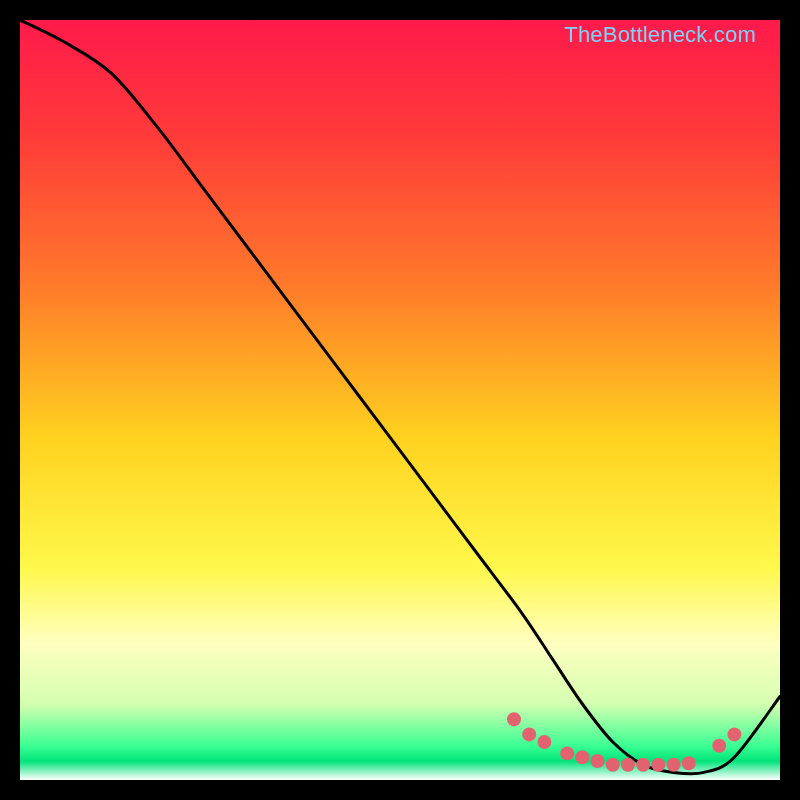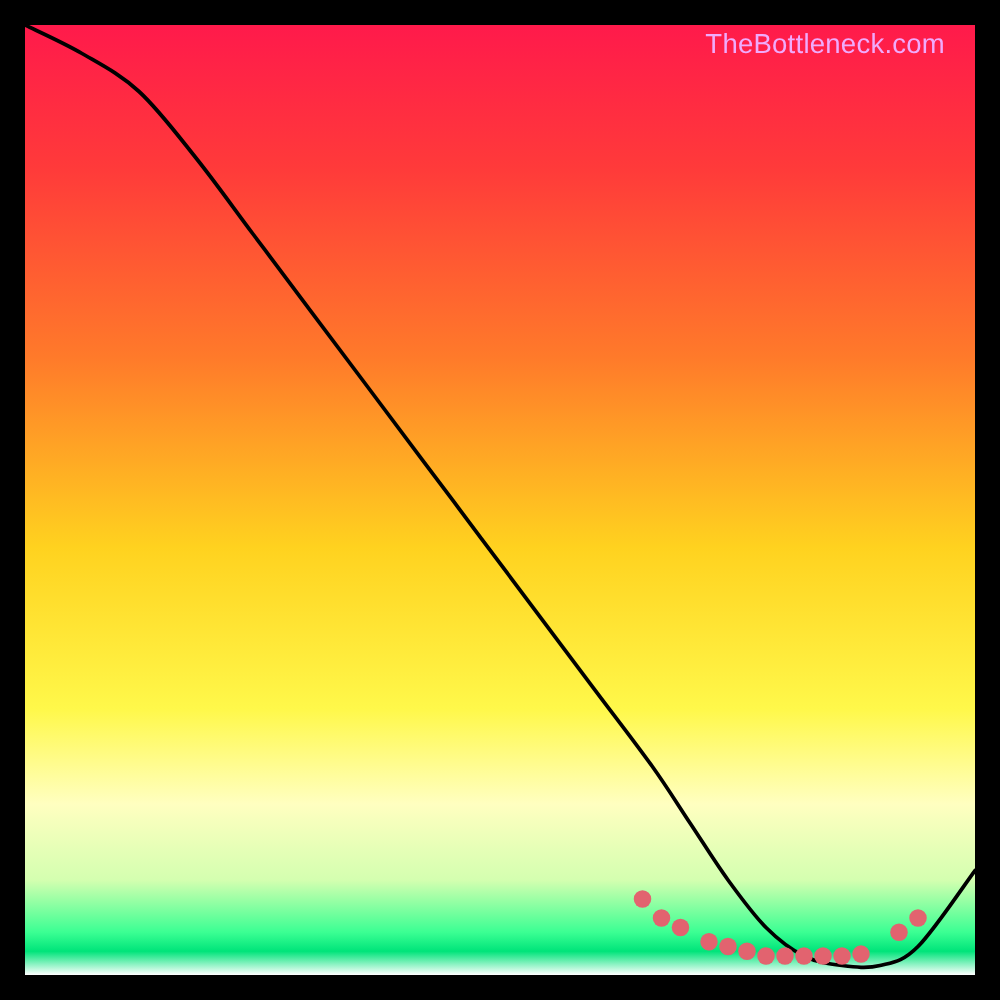--- a/index.html
+++ b/index.html
@@ -16,21 +16,21 @@
     left: 20px;
     top: 20px;
     width: 760px;
     height: 760px;
     background: #000;
   }
   .watermark {
     position: absolute;
     top: 2px;
     right: 24px;
-    color: #f0abfc;
+    color: #7dd3fc;
     font-size: 22px;
     font-weight: 500;
     letter-spacing: 0.2px;
     z-index: 20;
   }
   svg {
     display: block;
   }
 </style>
 </head>

